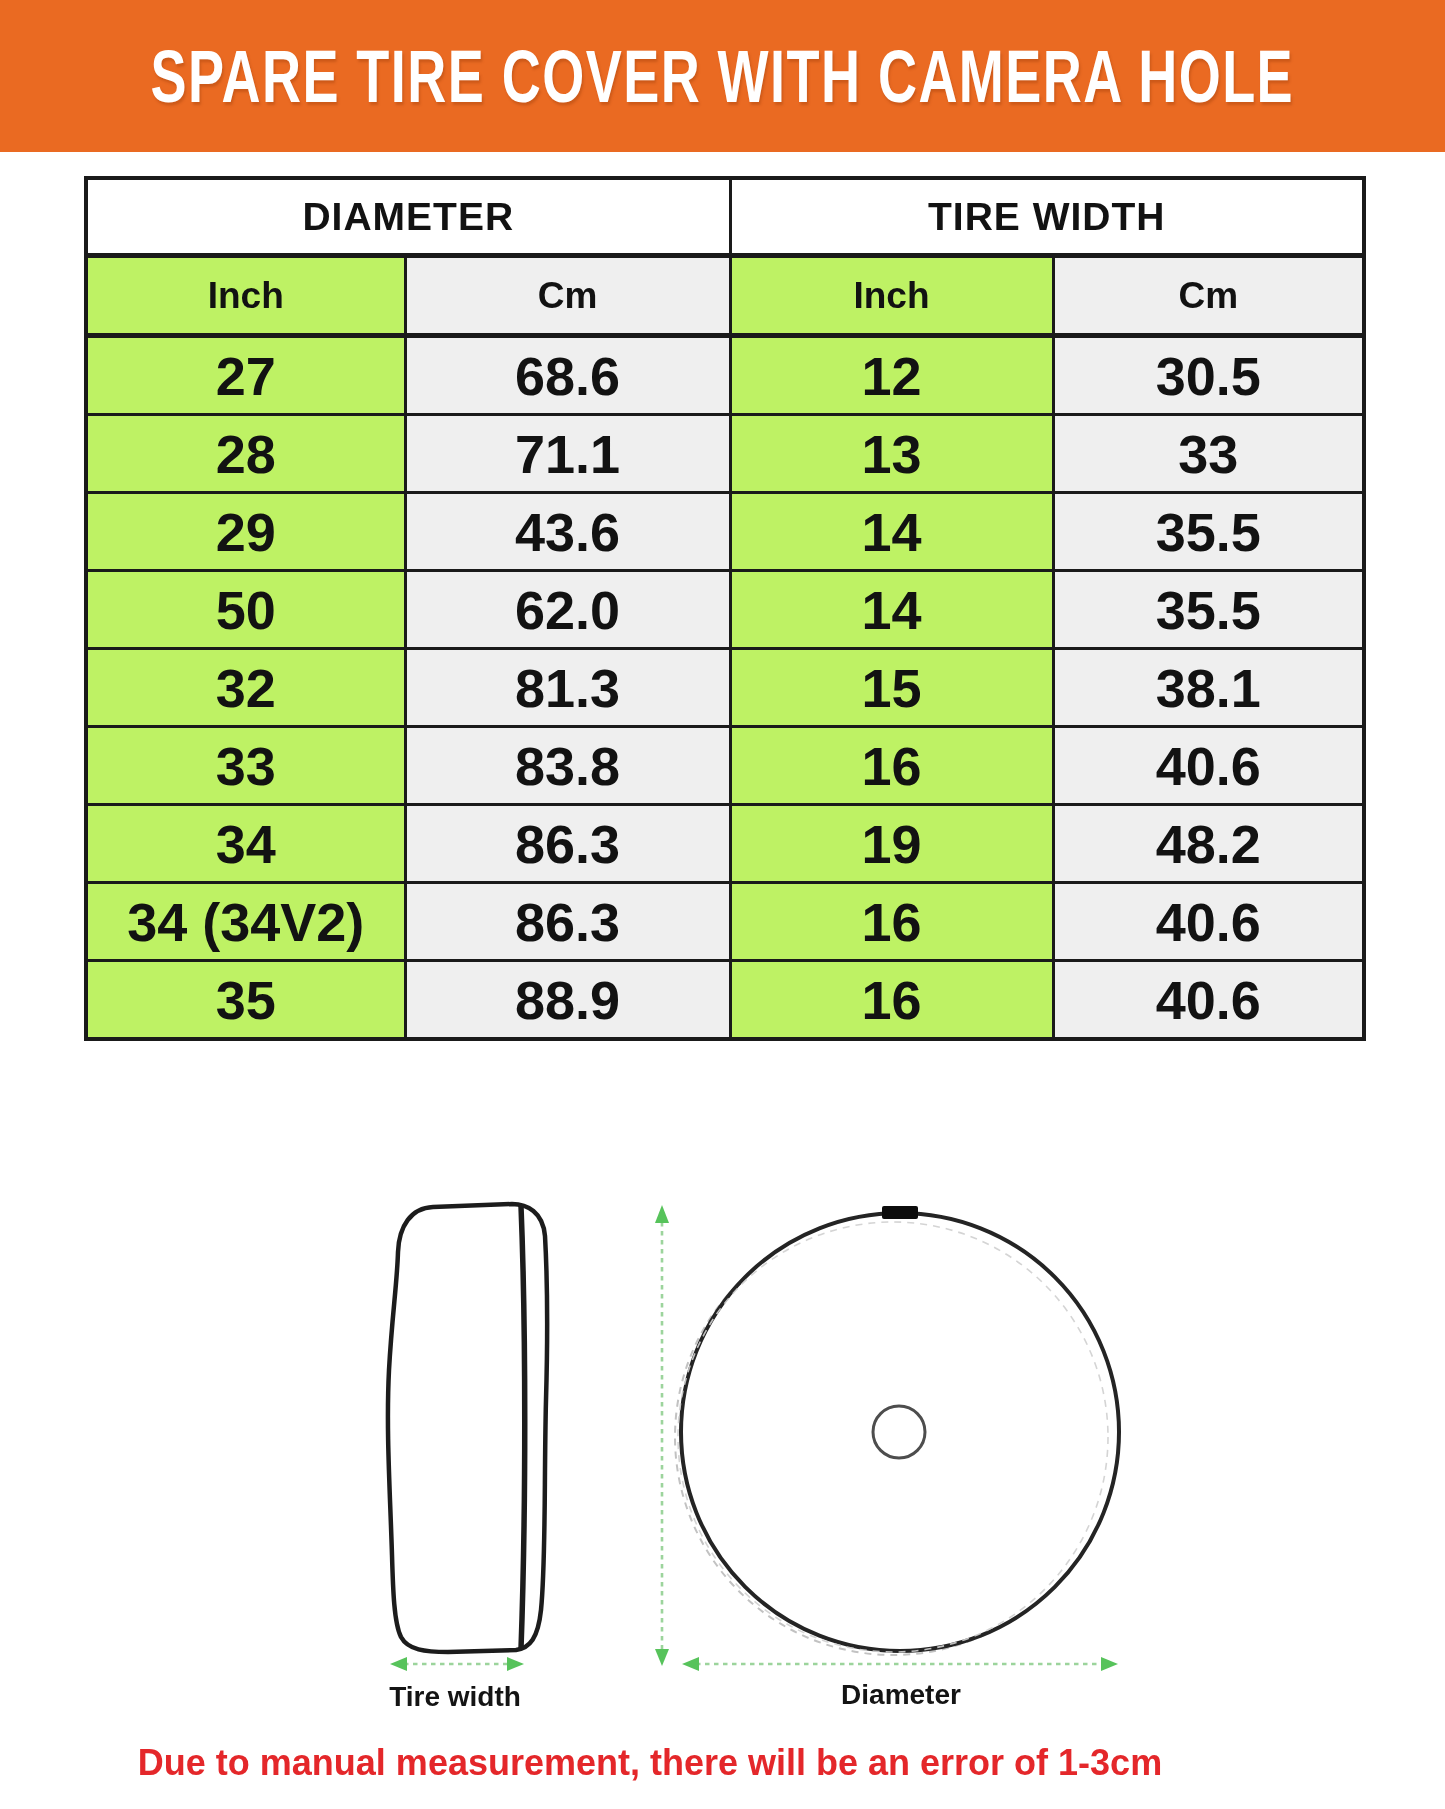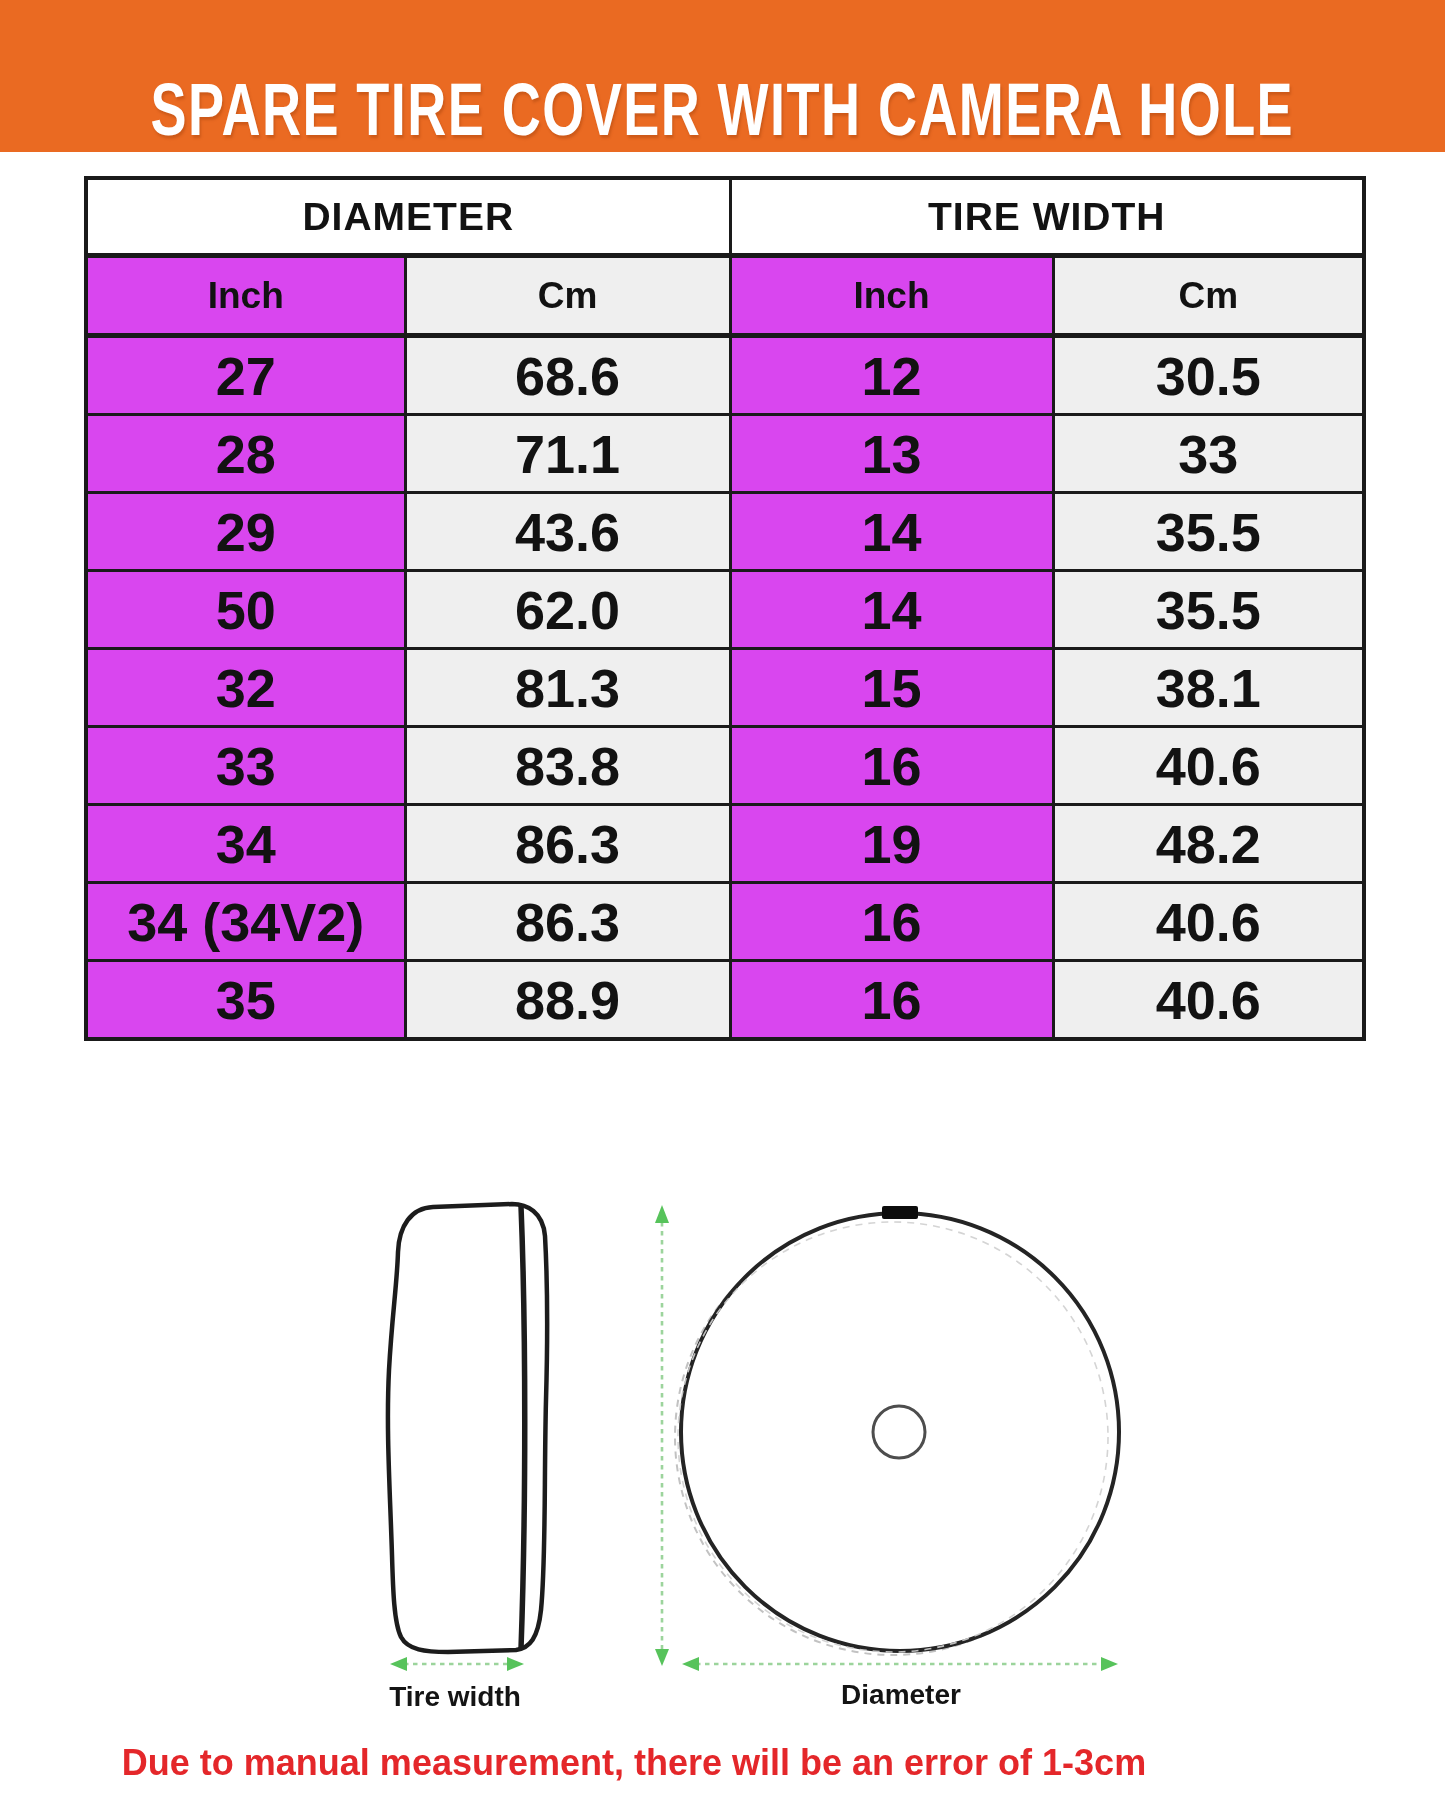--- a/index.html
+++ b/index.html
@@ -3,21 +3,21 @@
 <meta charset="utf-8">
 <style>
   html,body{margin:0;padding:0;background:#ffffff;}
   #canvas{
     position:relative;width:1445px;height:1809px;background:#ffffff;
     font-family:"Liberation Sans", sans-serif;overflow:hidden;
   }
   
   .banner{
     position:absolute;left:0;top:0;width:1445px;height:152px;
-    display:flex;align-items:flex-end;justify-content:center;
+    display:flex;align-items:center;justify-content:center;
   }
   .banner-title{
     color:#ffffff;font-size:74px;font-weight:700;letter-spacing:2px;
     white-space:nowrap;transform:scaleX(0.73);transform-origin:center;
     text-shadow:2px 3px 3px rgba(130,45,0,0.28);
   }
   
   table.size-table{
     position:absolute;left:84px;top:176px;width:1278px;
     border-collapse:collapse;table-layout:fixed;background:#ffffff;
@@ -27,27 +27,27 @@
     border:3px solid #1a1a1a;text-align:center;vertical-align:middle;padding:0;
   }
   tr.section-row th{
     height:73px;font-size:39px;font-weight:800;letter-spacing:1px;border-bottom-width:5px;
   }
   tr.subheader-row th{
     height:75px;font-size:37px;font-weight:700;border-bottom-width:5px;
   }
   tbody td{height:75px;font-size:54px;font-weight:700;}
   .cm-cell{background:#efefef;}
-  .inch-cell{background:#d946ef;}
+  .inch-cell{background:#bef264;}
   
   svg.diagram{position:absolute;left:0;top:1150px;width:1445px;height:590px;}
   .diagram-label{font-family:"Liberation Sans",sans-serif;font-weight:700;font-size:28px;fill:#141414;}
   
   .note{
-    position:absolute;left:0;top:1742px;width:1268px;text-align:center;
+    position:absolute;left:16px;top:1742px;width:1268px;text-align:center;
     font-size:36px;font-weight:700;color:#e4272a;white-space:nowrap;
   }
 </style>
 </head>
 <body>
 
 <div id="canvas">
 
   <div class="banner" style="background: rgb(234, 106, 34);">
     <span class="banner-title">SPARE TIRE COVER WITH CAMERA HOLE</span>

